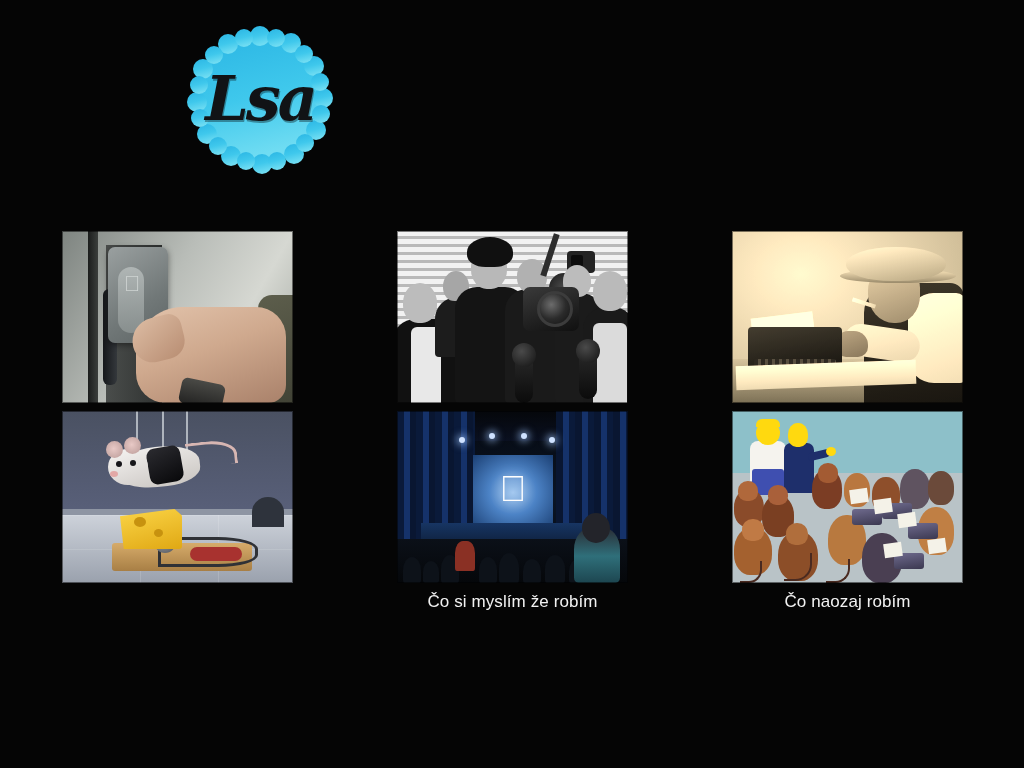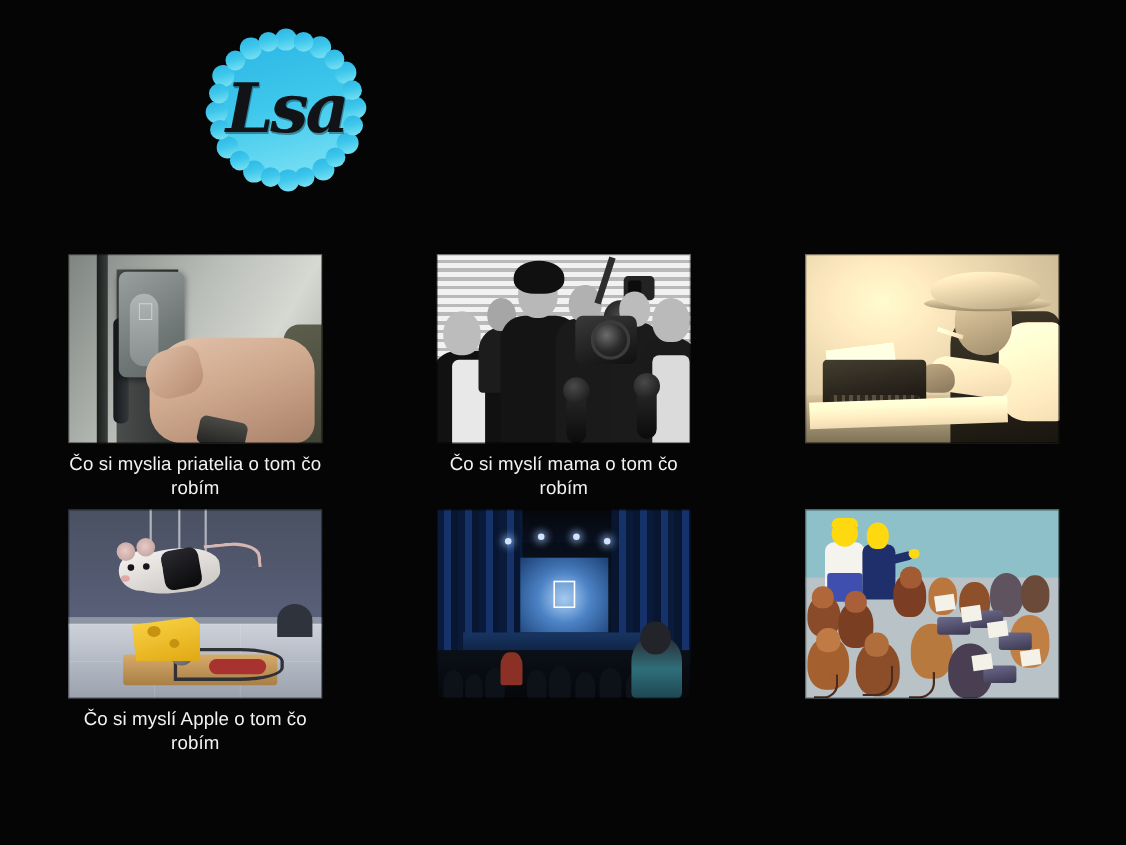--- a/index.html
+++ b/index.html
@@ -560,21 +560,20 @@
           <div class="reader"></div>
           <div class="card"></div>
           <div class="cardslot"></div>
           <div class="applelogo"></div>
           <div class="sleeve"></div>
           <div class="hand"></div>
           <div class="thumb"></div>
           <div class="keys"></div>
         </div>
       </div>
-      <div class="caption">Čo si myslia priatelia o tom čo robím</div>
     </div>
 
     <div class="cell">
       <div class="photo">
         <div class="scene p2">
           <div class="blinds"></div>
           <div class="wallb"></div>
           <div class="body b1"></div>
             <div class="shirt1"></div>
             <div class="pc head1"></div>
@@ -592,21 +591,20 @@
             <div class="pc head5"></div>
           <div class="body b6"></div>
             <div class="shirt6"></div>
             <div class="pc head6"></div>
           <div class="cam"></div>
             <div class="lens"></div>
           <div class="mic m1"></div>
           <div class="mic m2"></div>
         </div>
       </div>
-      <div class="caption">Čo si myslí mama o tom čo robím</div>
     </div>
 
     <div class="cell">
       <div class="photo">
         <div class="scene p3">
           <div class="wall3"></div>
           <div class="desk"></div>
           <div class="torso"></div>
           <div class="sleeve3"></div>
           <div class="head3h"></div>
@@ -645,21 +643,20 @@
           <div class="snout"></div>
           <div class="board"></div>
           <div class="redpad"></div>
           <div class="bar"></div>
           <div class="spring"></div>
           <div class="cheese"></div>
           <div class="ch1"></div>
             <div class="ch2"></div>
         </div>
       </div>
-      <div class="caption">Čo si myslí Apple o tom čo robím</div>
     </div>
 
     <div class="cell">
       <div class="photo">
         <div class="scene p5">
           <div class="ceiling"></div>
           <div class="curtainL"></div>
           <div class="curtainR"></div>
           <div class="light" style="left:62px;  top:26px;"></div>
           <div class="light" style="left:92px;  top:22px;"></div>
@@ -674,20 +671,21 @@
           <div class="person" style="left:44px; width:18px; height:28px;"></div>
           <div class="pred"></div>
           <div class="person" style="left:82px; width:18px; height:26px;"></div>
           <div class="person" style="left:102px;width:20px; height:30px;"></div>
           <div class="person" style="left:126px;width:18px; height:24px;"></div>
           <div class="person" style="left:148px;width:20px; height:28px;"></div>
           <div class="person" style="left:172px;width:18px; height:24px;"></div>
           <div class="pwoman"></div>
         </div>
       </div>
+      <div class="caption">Čo si myslím že robím</div>
     </div>
 
     <div class="cell">
       <div class="photo">
         <div class="scene p6">
           <div class="sky6"></div>
           <div class="floor6"></div>
 
           <div class="homer-body"></div>
             <div class="homer-pants"></div>
@@ -725,16 +723,17 @@
           <div class="tw" style="left:162px; top:142px;"></div>
           <div class="tw" style="left:120px; top:98px;"></div>
 
           <div class="pg" style="left:118px; top:78px;"></div>
           <div class="pg" style="left:142px; top:88px;"></div>
           <div class="pg" style="left:166px; top:102px;"></div>
           <div class="pg" style="left:196px; top:128px;"></div>
           <div class="pg" style="left:152px; top:132px;"></div>
         </div>
       </div>
+      <div class="caption">Čo naozaj robím</div>
     </div>
 
   </div>
 </div>
 
 </body></html>

